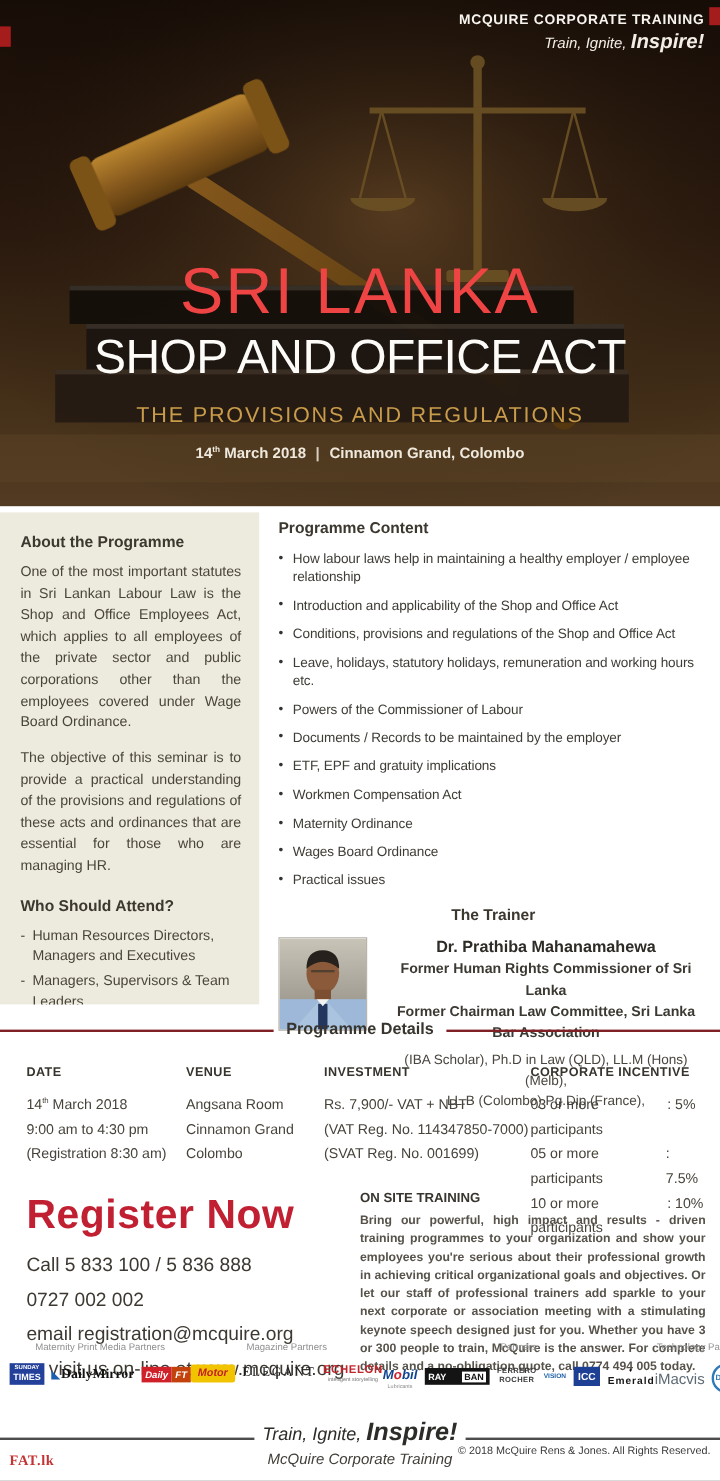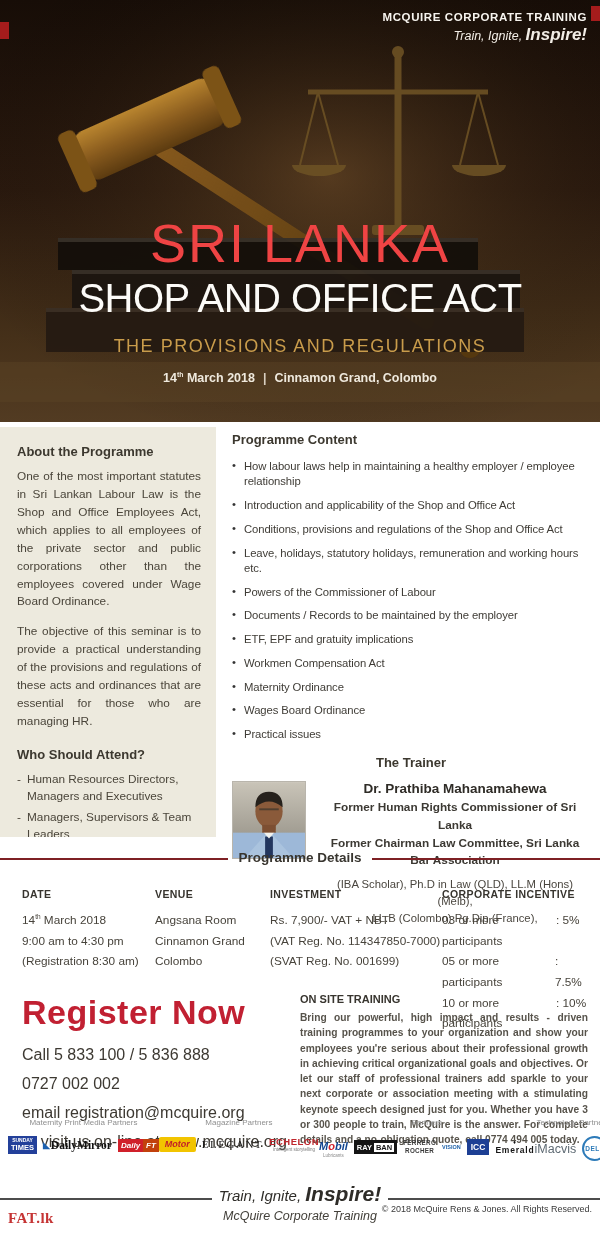--- a/index.html
+++ b/index.html
@@ -74,39 +74,39 @@
   .lg-dailyft .b { background:#c2410c; color:#fff; padding:2px 3px; }
   .lg-motor { background:#f2c400; color:#c22127; font-style:italic; font-weight:bold; font-size:9px; padding:2.5px 6px; border-radius:2px; }
   .lg-elegant { font-family:"Liberation Serif",serif; font-size:11px; letter-spacing:1.5px; color:#1d1d1d; }
   .lg-echelon { text-align:center; }
   .lg-echelon .a { display:block; font-size:9.5px; font-weight:bold; color:#c0272d; letter-spacing:.5px; }
   .lg-echelon .tag { display:block; font-size:4.5px; color:#777; }
   .lg-mobil { text-align:center; line-height:1.1; }
   .lg-mobil .m { font-weight:bold; font-size:11px; color:#10448f; font-style:italic; }
   .lg-mobil .o { font-weight:bold; font-size:11px; color:#d0202a; font-style:italic; }
   .lg-mobil .sub { display:block; font-size:4.5px; color:#888; }
-  .lg-rayban { background:#141414; color:#fff; font-weight:bold; font-size:7.5px; padding:2.5px 3px; display:flex; gap:2px; align-items:center; }
+  .lg-rayban { background:#141414; color:#fff; font-weight:bold; font-size:7.5px; padding:2.5px 3px; display:flex; gap:13px; align-items:center; }
   .lg-rayban .ban { background:#fff; color:#141414; padding:0 2px; }
   .lg-ferrero { text-align:center; font-size:6.3px; font-weight:bold; color:#3a3a3a; line-height:1.3; letter-spacing:.3px; }
   .lg-vision { font-size:5.5px; font-weight:bold; color:#1d61a8; text-align:center; }
   .lg-icc { background:#1d3f94; color:#fff; font-weight:bold; font-size:8.5px; padding:3px 4px; }
   .lg-emerald { text-align:center; font-weight:bold; font-size:8.5px; color:#161616; letter-spacing:.8px; }
   .lg-emerald .mark::before { content:"♦"; display:block; font-size:5px; color:#111; }
   .lg-imacvis { font-size:12.5px; color:#5e6a73; }
   .lg-dell { width:25px; height:25px; border:2px solid #2d7bb9; border-radius:50%; display:flex; align-items:center; justify-content:center; color:#2d7bb9; font-weight:bold; font-size:6.5px; letter-spacing:.5px; }
 
   
   .foot-line-l, .foot-line-r { position:absolute; top:1198px; height:1.5px; background:#4c4c4c; }
   .foot-line-l { left:0; width:212px; }
   .foot-line-r { left:388px; width:212px; }
   .foot-tagline { position:absolute; top:1182px; left:0; width:100%; text-align:center; font-style:italic; color:#2e2c28; font-size:15px; }
   .foot-tagline .em { font-size:21px; font-weight:bold; }
   .foot-company { position:absolute; top:1209px; left:0; width:100%; text-align:center; font-style:italic; font-size:12.5px; color:#43403a; }
   .foot-copy { position:absolute; top:1204px; right:8px; font-size:9px; color:#3a3a3a; }
-  .watermark { position:absolute; top:1210px; left:8px; font-family:"Liberation Serif",serif; font-weight:bold; font-size:15px; color:#c53434; letter-spacing:.5px; }
+  .watermark { position:absolute; top:1210px; left:8px; font-family:"Liberation Serif",serif; font-weight:bold; font-size:12px; color:#c53434; letter-spacing:.5px; }
 </style>
 </head>
 <body>
 
 <div class="page">
 
   <div class="hero">
     <svg width="600" height="422" viewBox="0 0 600 422">
       <defs>
         <linearGradient id="bg" x1="0" y1="0" x2="0" y2="1">

